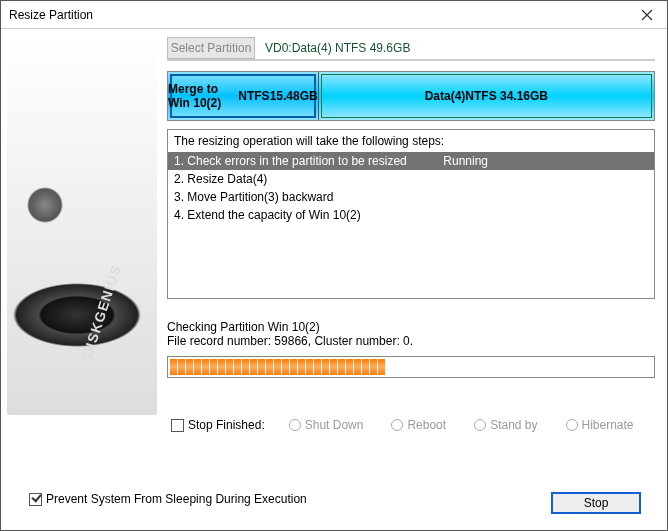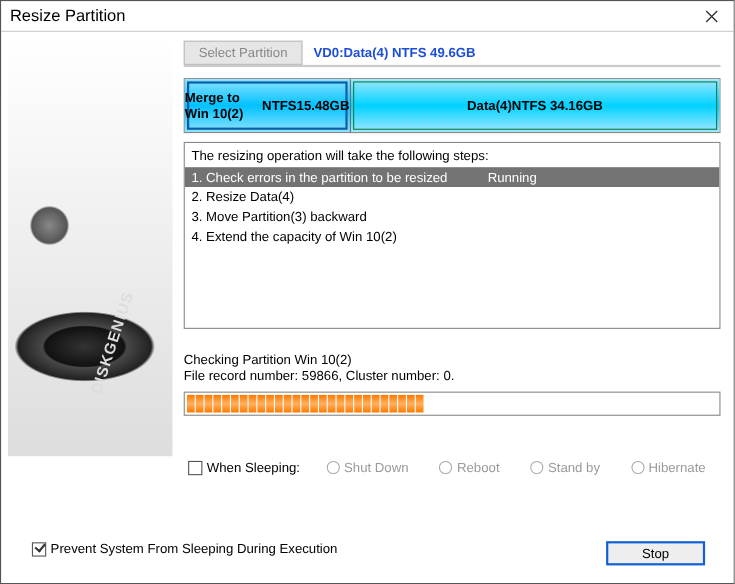--- a/index.html
+++ b/index.html
@@ -1,34 +1,34 @@
 <!DOCTYPE html>
 <html><head>
 <meta charset="utf-8">
 <style>
   * { box-sizing: border-box; font-family: "Segoe UI", Tahoma, sans-serif; font-size: 12px; }
   body { margin:0; background:#fff; }
   .window { width:668px; height:531px; border:1px solid #555; background:#fff; position:relative; }
   .titlebar { height:28px; display:flex; align-items:center; padding:0 0 0 8px; border-bottom:1px solid #ccc; }
-  .title { flex:1; font-size:15px; }
+  .title { flex:1; font-size:12px; }
   .close { width:40px; height:28px; display:flex; align-items:center; justify-content:center; cursor:default; }
   .close svg { width:12px; height:12px; }
   .body { display:flex; height:calc(100% - 28px); }
   .side-img { width:150px; margin:6px 0 0 6px; height:380px; background:
       radial-gradient(ellipse 120px 60px at 70px 280px, #333 0%, #111 30%, transparent 32%),
       radial-gradient(ellipse 110px 55px at 70px 280px, #888 0%, #222 55%, transparent 58%),
       radial-gradient(ellipse 40px 20px at 70px 280px, #bbb 0%, #444 60%, transparent 65%),
       radial-gradient(circle 40px at 38px 170px, #888 0%, #555 40%, transparent 45%),
       linear-gradient(#fff,#eee 50%,#ddd);
       border-radius:2px; position:relative; overflow:hidden; }
   .side-img::after{ content:"DISKGENIUS"; position:absolute; left:72px; top:320px; font-weight:bold; font-size:14px; color:#ddd; transform:rotate(-72deg); transform-origin:left top; letter-spacing:1px;}
   .main { flex:1; padding:8px 12px 0 10px; display:flex; flex-direction:column; }
   .sel-row { display:flex; align-items:center; height:24px; border-bottom:2px solid #ccc; }
-  .sel-btn { width:108px; height:22px; background:#e6e6e6; border:1px solid #bbb; text-align:center; line-height:20px; color:#888;}
-  .sel-text { margin-left:10px; color:#1d4ed8; font-weight:bold; }
+  .sel-btn { width:88px; height:22px; background:#e6e6e6; border:1px solid #bbb; text-align:center; line-height:20px; color:#888;}
+  .sel-text { margin-left:10px; color:#14532d; font-weight:normal; }
   .part-bar { display:flex; height:50px; margin-top:10px; border:1px solid #888;}
   .pb-a { width:31%; background:linear-gradient(#8de3ff,#00c2ff 50%,#8de3ff); border-right:1px solid #555; position:relative;}
   .pb-b { flex:1; background:linear-gradient(#9fe8ff,#00d2ff 50%,#9fe8ff); position:relative;}
   .pb-a::before{content:"";position:absolute;inset:2px;border:2px solid #0a5ea8;}
   .pb-b::before{content:"";position:absolute;inset:2px;border:1px solid #0a7a48;}
   .pb-label{position:absolute; inset:0; display:flex; flex-direction:row; align-items:center; justify-content:center; font-weight:bold;}
   .pb-label span{line-height:14px;}
   .steps-box { border:1px solid #888; margin-top:8px; height:170px; overflow:hidden;}
   .steps-title { padding:4px 6px; }
   .step { padding:2px 6px; white-space:pre;}
@@ -117,21 +117,21 @@
           <div class="prog-seg"></div>
           <div class="prog-seg"></div>
           <div class="prog-seg"></div>
           <div class="prog-seg"></div>
           <div class="prog-seg"></div>
           <div class="prog-seg"></div>
         </div>
       <div class="finish-row">
         <label class="chk">
           <span class="chkbox"></span>
-          <span>When Sleeping:</span>
+          <span>Stop Finished:</span>
         </label>
         <div id="radios" style="display:flex;gap:28px;">
             <label class="radio">
               <span class="rdot"></span>
               <span>Shut Down</span>
             </label>
             <label class="radio">
               <span class="rdot"></span>
               <span>Reboot</span>
             </label>

